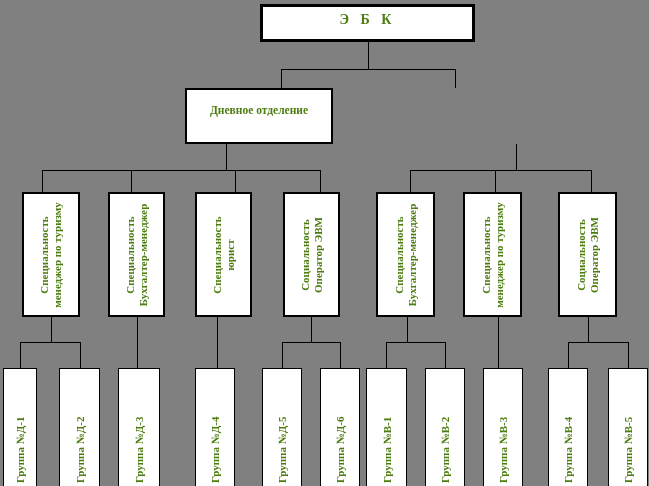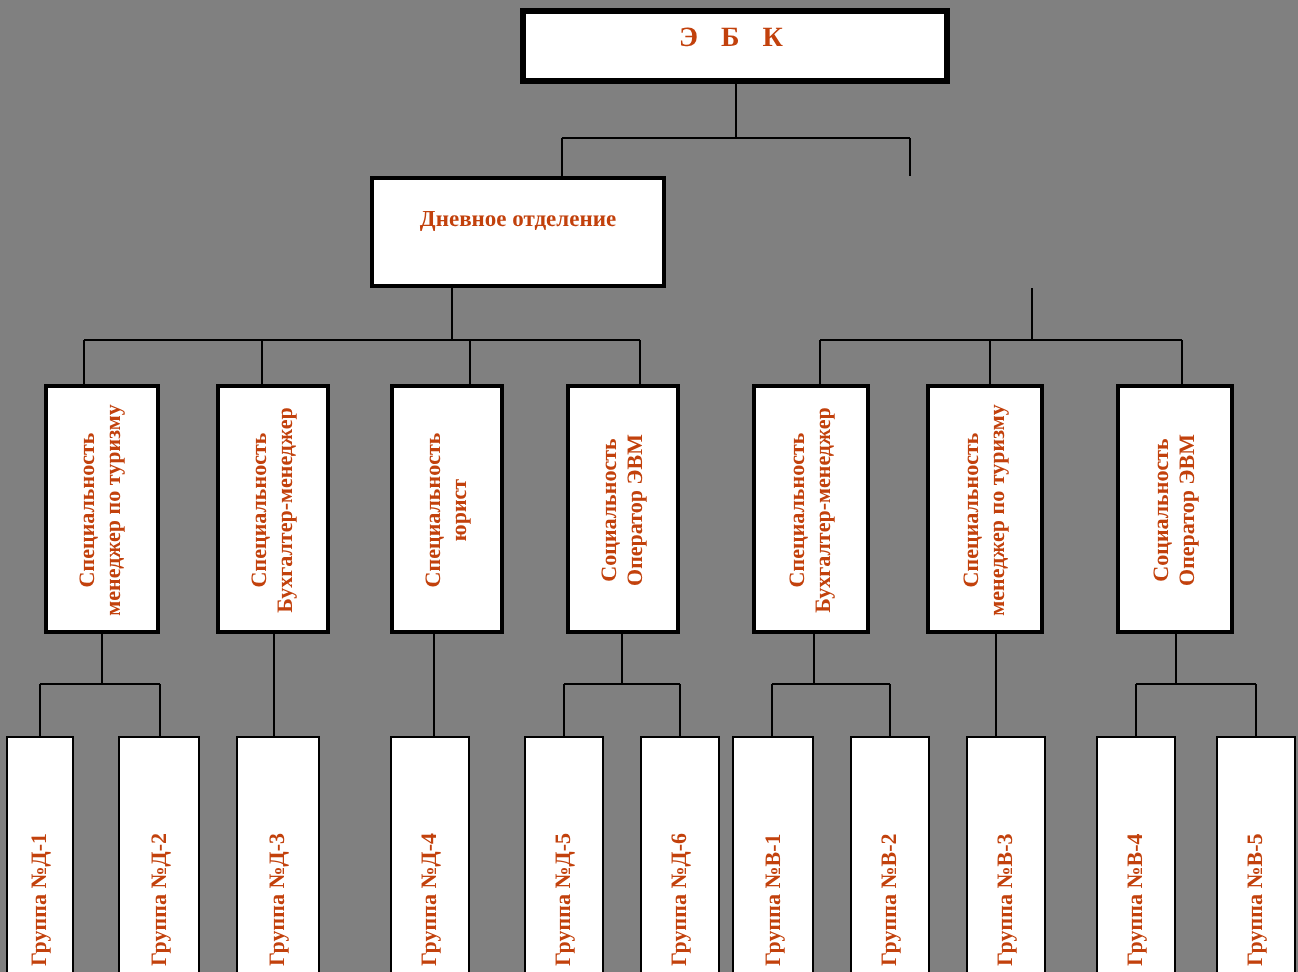--- a/index.html
+++ b/index.html
@@ -2,21 +2,21 @@
 <html><head>
 <meta charset="utf-8">
 <style>
   html,body{margin:0;padding:0;}
   .stage{
     position:relative;
     width:649px;height:486px;
     background:#808080;
     overflow:hidden;
     font-family:"Liberation Serif","DejaVu Serif",serif;
-    color:#c2410c;
+    color:#4d7c0f;
   }
   .box{
     position:absolute;
     background:#ffffff;
     border:2px solid #000;
     box-sizing:border-box;
   }
   .root-box{
     left:260px;top:4px;width:215px;height:38px;
     border-width:3px;

